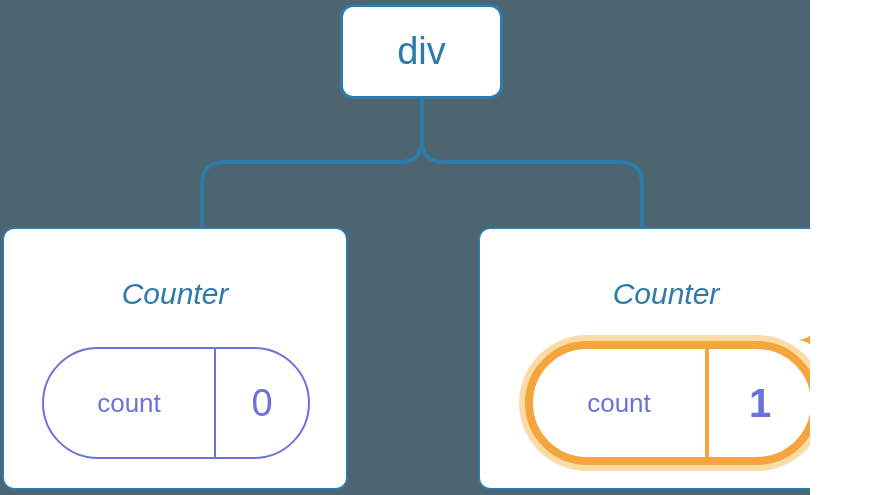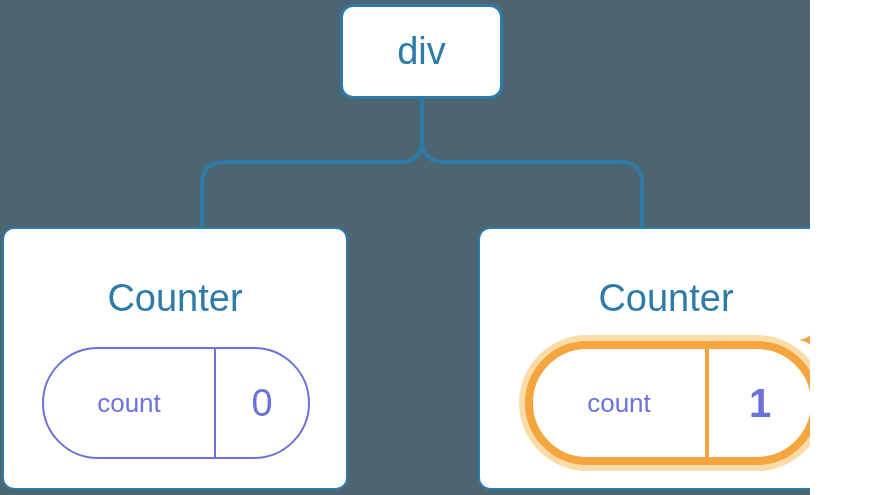--- a/index.html
+++ b/index.html
@@ -33,21 +33,21 @@
   .card{
     position:absolute;top:227px;height:263px;
     background:var(--card);border:2.5px solid var(--blue);border-radius:12px;
     box-sizing:border-box;
   }
   .card-left{left:2px;width:346px;}
   .card-right{left:478px;width:376px;}
 
   .card-title{
     position:absolute;top:48px;left:0;width:100%;
-    text-align:center;font-size:38px;color:var(--blue);
+    text-align:center;font-size:30px;color:var(--blue);font-style:italic;
   }
 
   .pill{
     position:absolute;display:flex;align-items:stretch;
     background:var(--card);box-sizing:border-box;overflow:hidden;
   }
   .pill-normal{
     left:38px;top:118px;width:268px;height:112px;
     border:2px solid var(--purple);border-radius:56px;
   }

